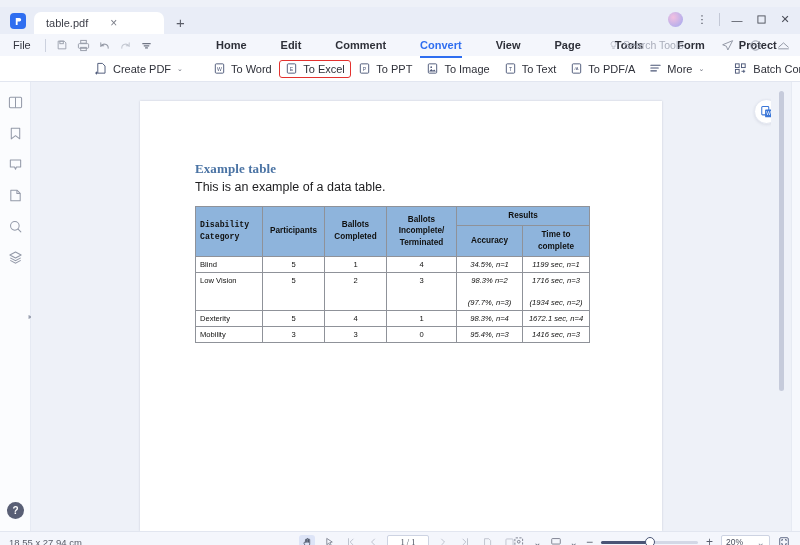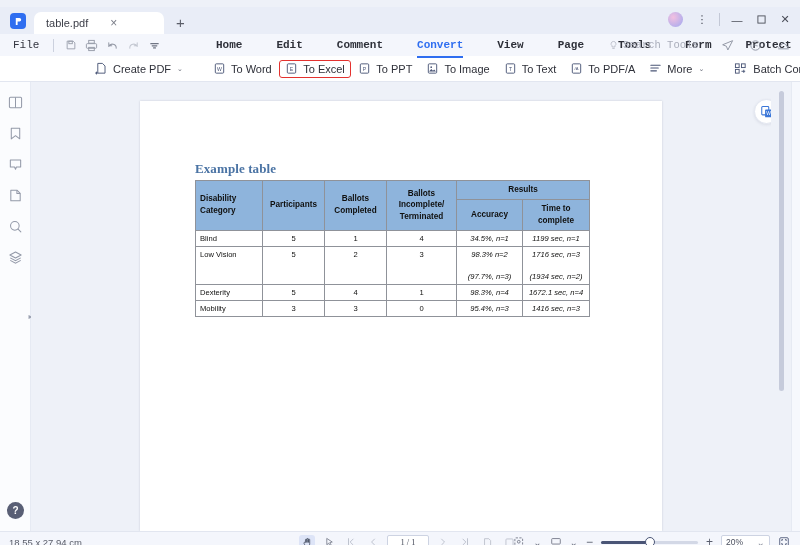--- a/index.html
+++ b/index.html
@@ -37,21 +37,21 @@
   }
   .tb-icon{
     width:22px;height:19px;display:flex;align-items:center;justify-content:center;
     font-size:11px;color:#4a4d58;
   }
   .tb-sep{ width:1px;height:13px;background:#c3c8d6;margin:0 4px; }
 
   
   .menurow{
     height:22px; background:#f4f6fc; display:flex; align-items:center;
-    padding:0 6px; font-size:11px; position:relative; flex:0 0 22px;font-family:Liberation Mono, monospace;
+    padding:0 6px; font-size:11px; position:relative; flex:0 0 22px;
   }
   .menu-left{ display:flex; align-items:center; gap:2px; }
   .m-file{ padding:2px 7px; color:#33353f; }
   .vsep{ width:1px;height:13px;background:#ccd1de;margin:0 5px; }
   .qicon{ width:19px;height:17px;display:flex;align-items:center;justify-content:center; color:#7e828e; }
   .qicon svg{ display:block; }
   .menu-center{
     position:absolute; left:205px; display:flex; align-items:center; gap:12px;
   }
   .menu-center .mi{
@@ -137,21 +137,21 @@
 
   table.dt{ border-collapse:collapse; width:394px; table-layout:fixed; }
   table.dt td, table.dt th{
     border:1px solid #8f9299; padding:3px 4px; font-size:7.6px;
     color:#10100f; vertical-align:top;
   }
   table.dt th{
     background:#8eb4dc; font-weight:bold; font-size:8.2px; line-height:1.45;
     vertical-align:middle;
   }
-  th.c1{ text-align:left; padding-left:6px; }
+  th.c1{ text-align:left; padding-left:6px;font-family:Liberation Mono, monospace; }
   th.ctr{ text-align:center; }
   td.c1{ text-align:left; padding-left:6px; }
   td.ctr{ text-align:center; }
   td.num{ text-align:center; }
   .cellline{ display:block;font-style:italic; }
   .cellline + .cellline{ margin-top:13px; }
 
   
   .status{
     height:21px; background:#f4f6fc; border-top:1px solid #e2e6f0;
@@ -410,20 +410,21 @@
         <div class="floatbtn">
           <svg width="14" height="14" viewBox="0 0 16 16">
               <rect x="2" y="1.8" width="8" height="9.5" rx="1" fill="none" stroke="#3a76d8" stroke-width="1.2"></rect>
               <rect x="5.8" y="5" width="8" height="9" rx="1" fill="#3a76d8"></rect>
               <text x="9.8" y="11.6" font-size="5.6" fill="#fff" text-anchor="middle" font-family="Liberation Sans">W</text>
             </svg>
         </div>
 
         <div class="doc">
           <h1>Example table</h1>
+          <div class="sub">This is an example of a data table.</div>
 
           <table class="dt">
             <colgroup>
               <col style="width:67px">
                 <col style="width:62px">
                 <col style="width:62px">
               <col style="width:70px">
                 <col style="width:66px">
                 <col style="width:67px">
             </colgroup>

